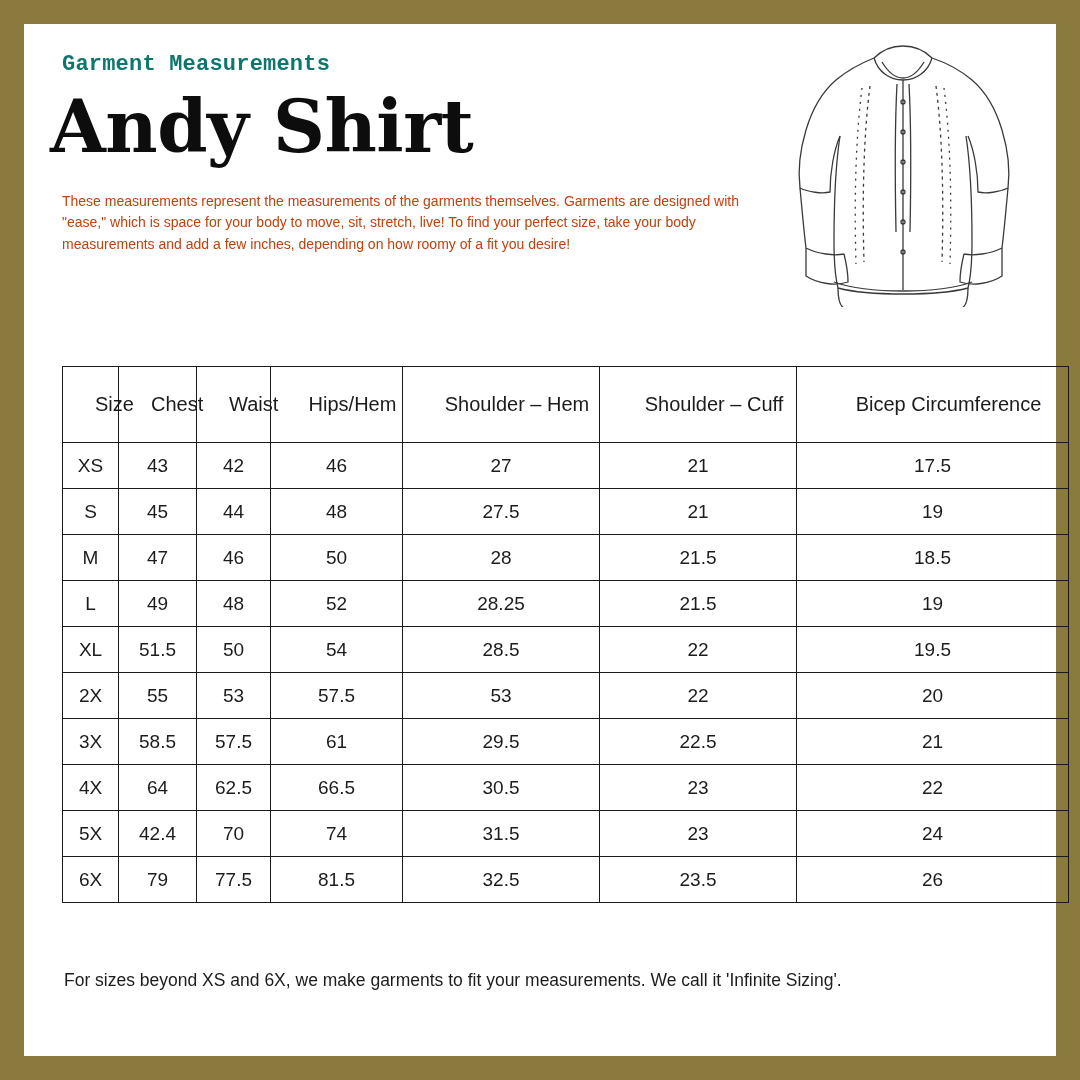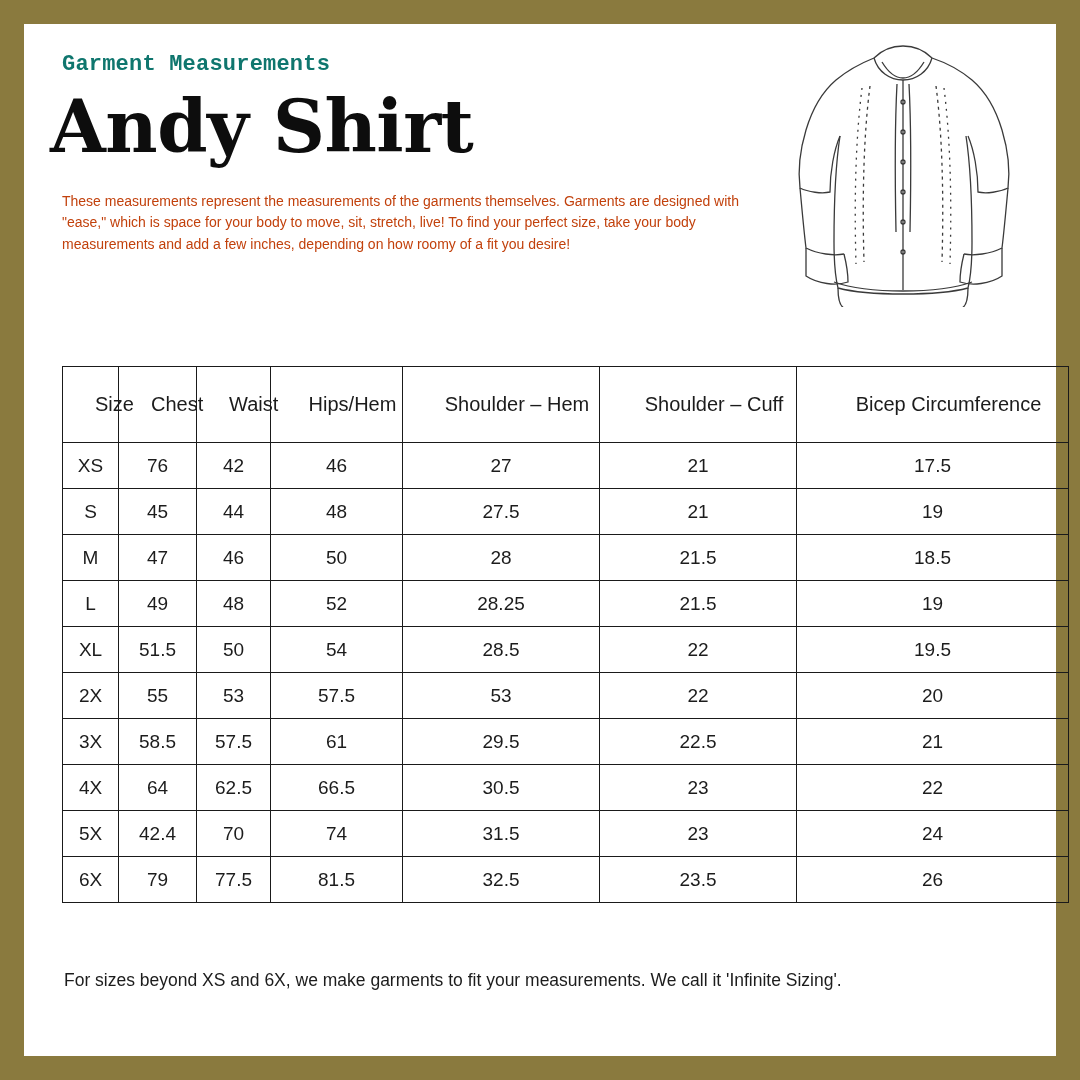--- a/index.html
+++ b/index.html
@@ -162,21 +162,21 @@
         <th>Waist</th>
         <th>Hips/Hem</th>
         <th>Shoulder – Hem</th>
         <th>Shoulder – Cuff</th>
         <th>Bicep Circumference</th>
       </tr>
     </thead>
     <tbody>
       <tr>
         <td>XS</td>
-        <td>76</td>
+        <td>43</td>
         <td>42</td>
         <td>46</td>
         <td>27</td>
         <td>21</td>
         <td>17.5</td>
       </tr>
       <tr>
         <td>S</td>
         <td>45</td>
         <td>44</td>

